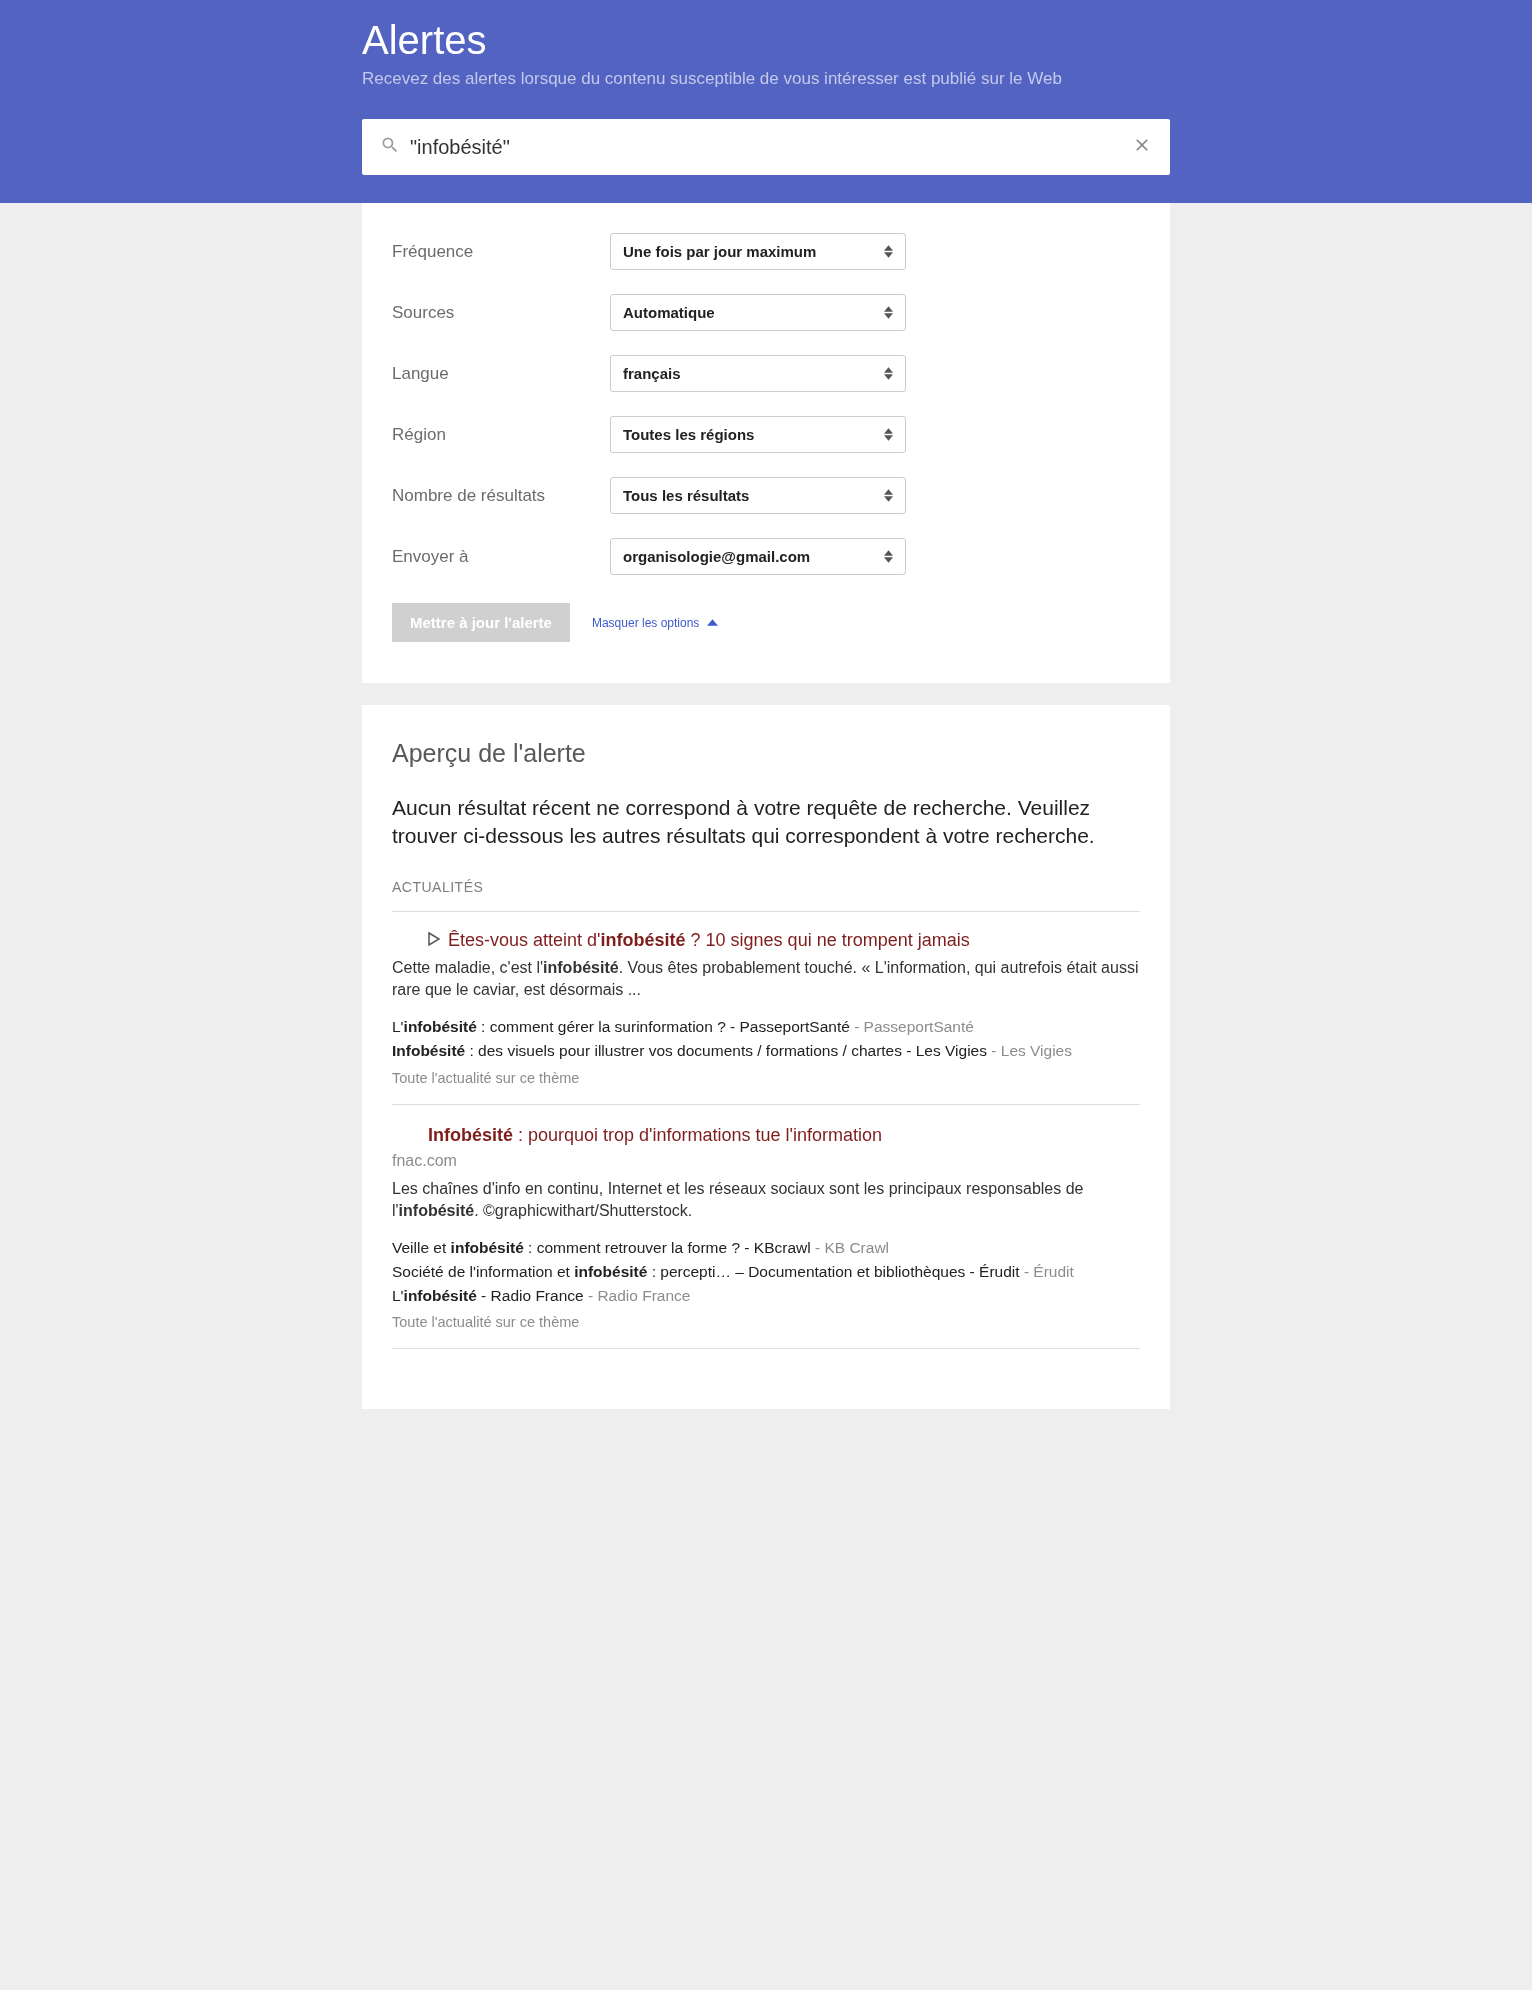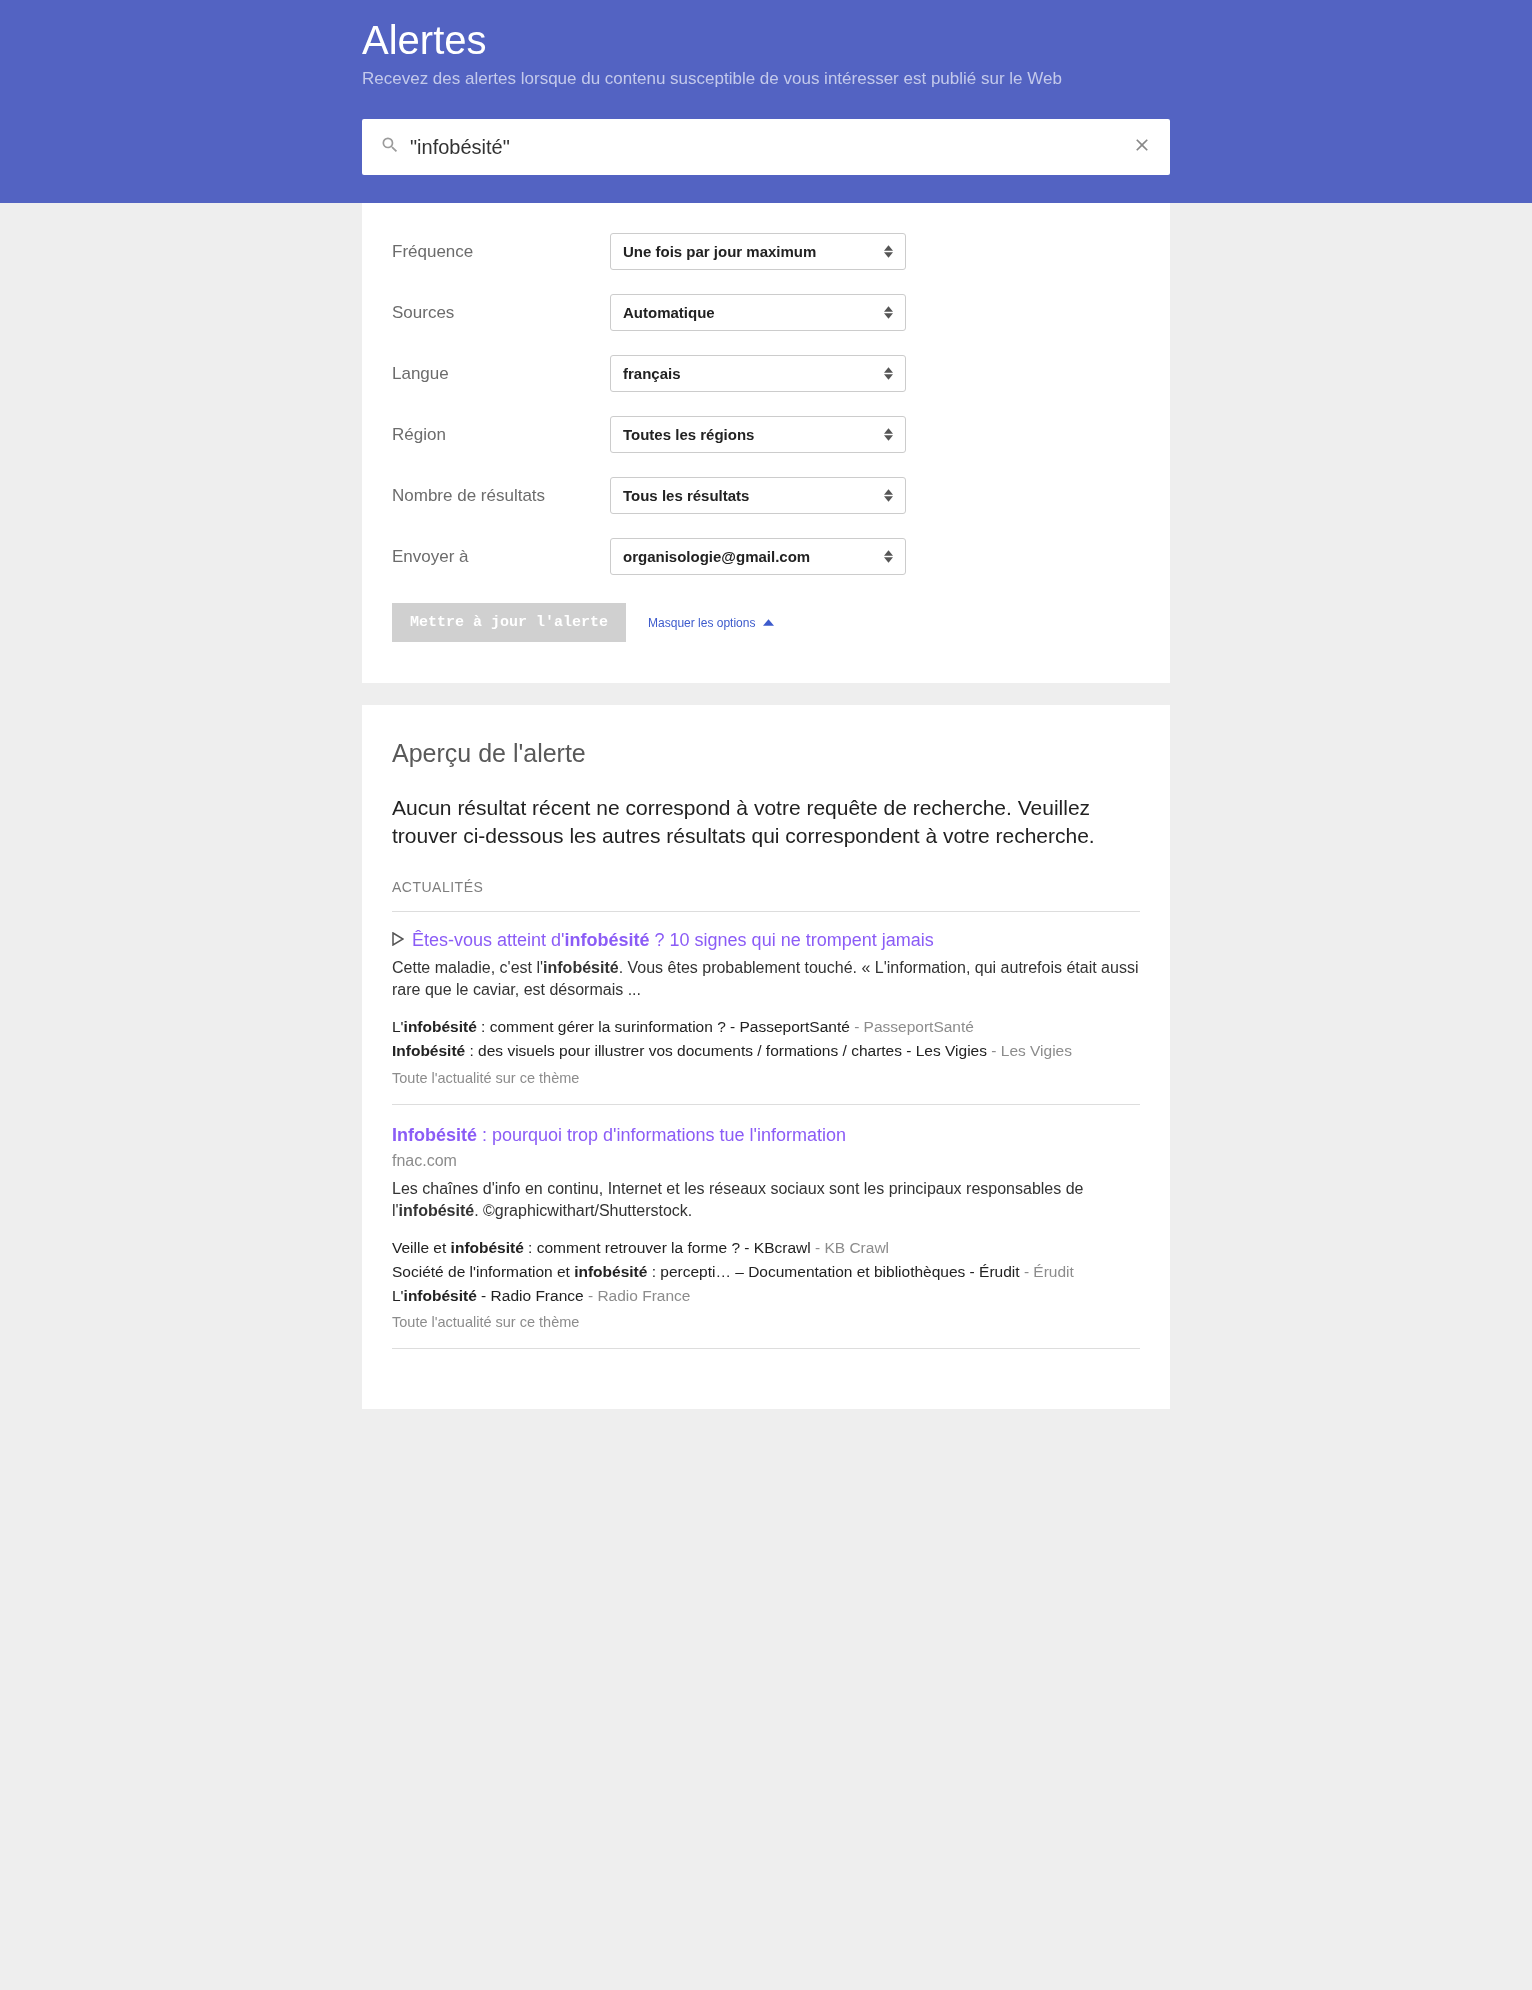--- a/index.html
+++ b/index.html
@@ -15,31 +15,31 @@
     .close-icon svg { width: 20px; height: 20px; fill: #888; }
 
     .panel { background: #fff; margin-top: 0; padding: 18px 30px 41px; }
     .option-row { display: flex; align-items: center; padding: 12px 0; }
     .option-row .label { width: 218px; color: #6c6c6c; font-size: 17px; }
     .select { width: 296px; border: 1px solid #ccc; border-radius: 3px; padding: 9px 12px; font-size: 15px; font-weight: 700; color: #222; display: flex; align-items: center; justify-content: space-between; cursor: pointer; background: #fff; }
     .chevrons { display: flex; flex-direction: column; gap: 1px; }
     .chevrons svg { width: 9px; height: 6px; fill: #555; }
 
     .button-row { display: flex; align-items: center; gap: 22px; margin-top: 16px; }
-    .update-btn { background: #d0d0d0; color: #fff; border: none; padding: 11px 18px; font-size: 15px; font-weight: 700; border-radius: 0; cursor: pointer; font-family: Liberation Mono, monospace; }
+    .update-btn { background: #d0d0d0; color: #fff; border: none; padding: 11px 18px; font-size: 15px; font-weight: 700; border-radius: 0; cursor: pointer; }
     .hide-link { color: #3d5bcc; font-size: 12px; font-weight: 500; cursor: pointer; display: flex; align-items: center; gap: 8px; }
     .hide-link svg { width: 11px; height: 7px; fill: #3d5bcc; }
 
     .preview-panel { background: #fff; margin-top: 22px; padding: 34px 30px 40px; }
     .preview-title { color: #595959; font-size: 25px; font-weight: 400; margin-bottom: 26px; }
     .preview-msg { color: #222; font-size: 21px; line-height: 1.35; margin-bottom: 28px; }
     .section-label { color: #7e7e7e; font-size: 14px; letter-spacing: 0.5px; font-weight: 400; padding-bottom: 16px; border-bottom: 1px solid #ddd; margin-bottom: 18px; }
 
     .result { padding-bottom: 18px; border-bottom: 1px solid #ddd; margin-bottom: 20px; }
-    .result-title { color: #8b5cf6; font-size: 18px; font-weight: 400; margin-bottom: 6px; display: flex; align-items: baseline; gap: 8px; }
+    .result-title { color: #7f1d1d; font-size: 18px; font-weight: 400; margin-bottom: 6px; display: flex; align-items: baseline; gap: 8px; margin-left: 36px; }
     .play-icon svg { width: 12px; height: 14px; fill: none; stroke: #555; stroke-width: 1.5; }
     .result-source { color: #8c8c8c; font-size: 16px; margin-bottom: 8px; }
     .result-snippet { color: #333; font-size: 16px; line-height: 1.4; margin-bottom: 14px; }
     .related { color: #222; font-size: 15.5px; line-height: 1.55; }
     .related .src { color: #8c8c8c; }
     .more-link { color: #8c8c8c; font-size: 14.5px; margin-top: 6px; display: block; }
   </style>
 </head>
 <body>
 

